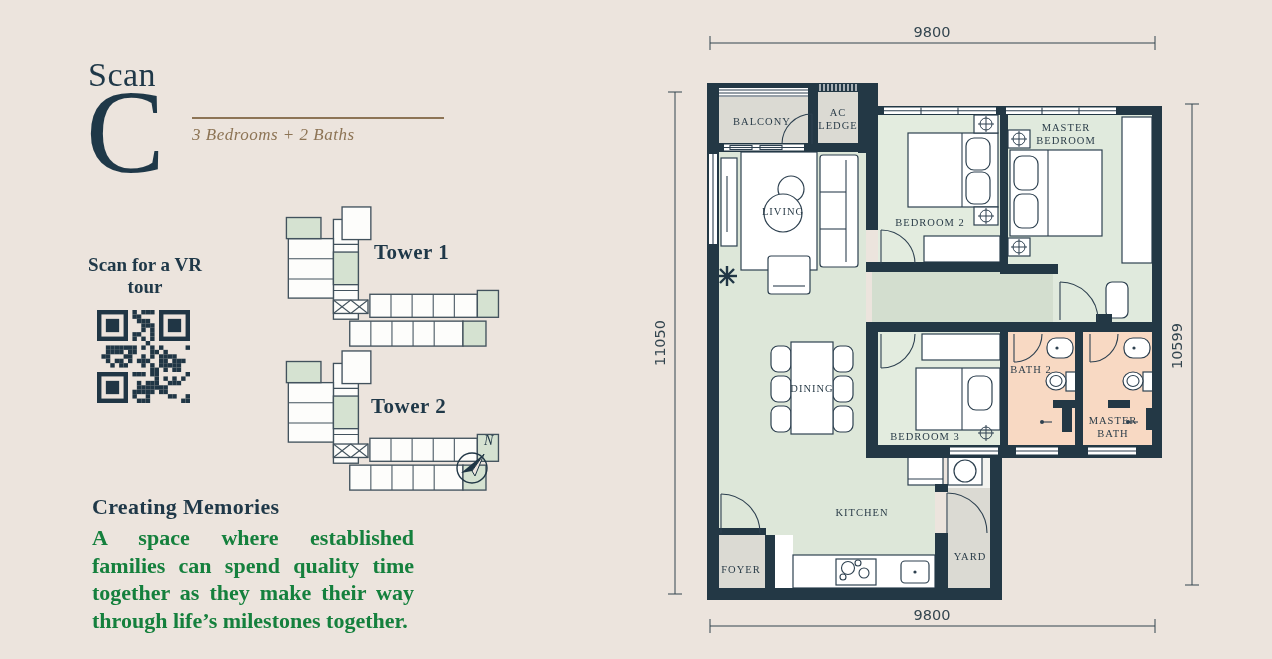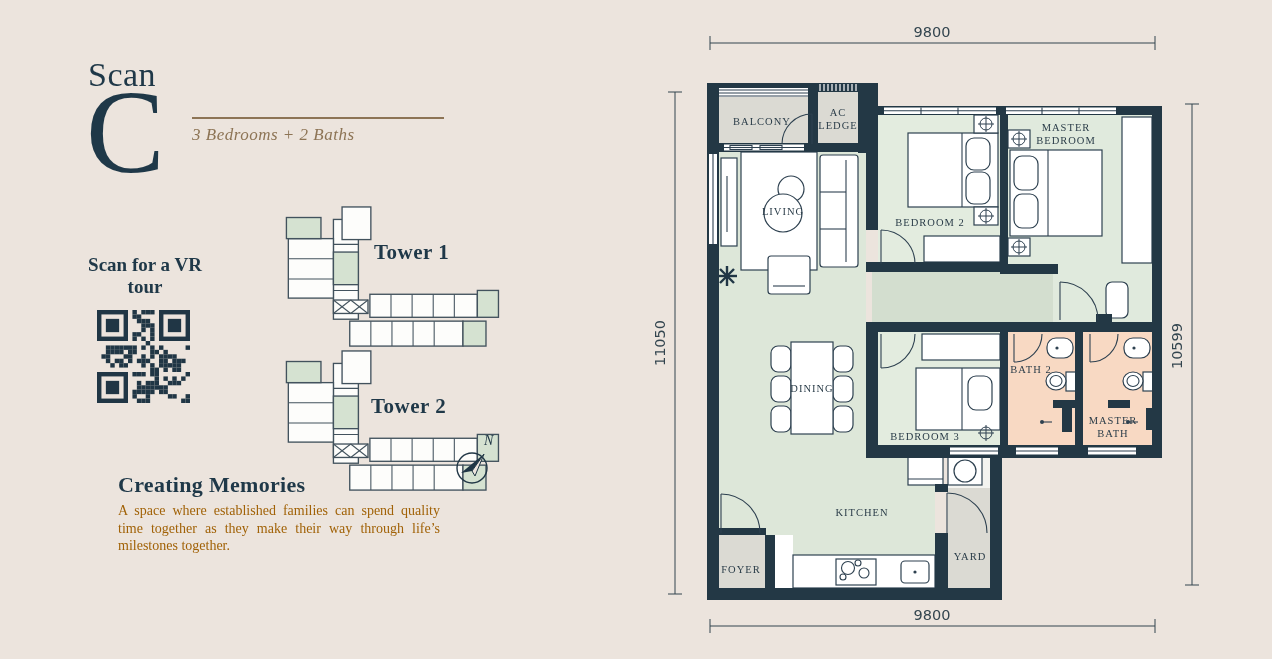--- a/index.html
+++ b/index.html
@@ -10,23 +10,23 @@
   .type-label{left:88px;top:56px;font-size:34px;letter-spacing:.5px;}
   .type-letter{left:86px;top:74px;font-size:118px;line-height:1;}
   .area-block{left:192px;top:110px;width:260px;color:#8d7455;}
   .area-line1{font-size:27px;letter-spacing:.5px;}
   .area-divider{width:252px;height:0;border-top:2px solid #8d7455;margin:7px 0 6px 0;}
   .area-line2{font-size:17px;letter-spacing:.5px;font-style:italic;}
   .vr-label{left:84px;top:254px;width:122px;text-align:center;font-size:19px;font-weight:bold;line-height:1.18;}
   .qr{left:97px;top:310px;}
   .tower-label{font-size:21px;font-weight:bold;letter-spacing:.5px;}
   .t1{left:374px;top:240px;} .t2{left:371px;top:382px;margin-top:12px;}
-  .desc{left:92px;top:472px;width:322px;margin-left:26px;}
+  .desc{left:92px;top:494px;width:322px;}
   .desc h3{margin:0 0 4px 0;font-size:22px;color:#1f3848;letter-spacing:.3px;}
-  .desc p{margin:0;font-size:14px;line-height:1.26;color:#a16207;text-align:justify;}
+  .desc p{margin:0;font-size:22px;line-height:1.26;color:#15803d;text-align:justify;font-weight:bold;}
   
   svg text{font-family:"Liberation Serif",serif;}
   .rl{font-size:10.5px;fill:#2b3d49;letter-spacing:1px;text-anchor:middle;}
   .dim{font-size:14.5px;fill:#33454f;font-family:"DejaVu Sans",sans-serif;text-anchor:middle;}
   .wall{fill:#233845;}
   .fur{fill:#ffffff;stroke:#2e4150;stroke-width:1.2;}
   .ln{stroke:#2e4150;stroke-width:1.1;fill:none;}
   .door{stroke:#2e4150;stroke-width:1.1;fill:none;}
   .win{fill:#ffffff;}
   .kp{fill:#fdfdfb;stroke:#42525d;stroke-width:1.4;}

